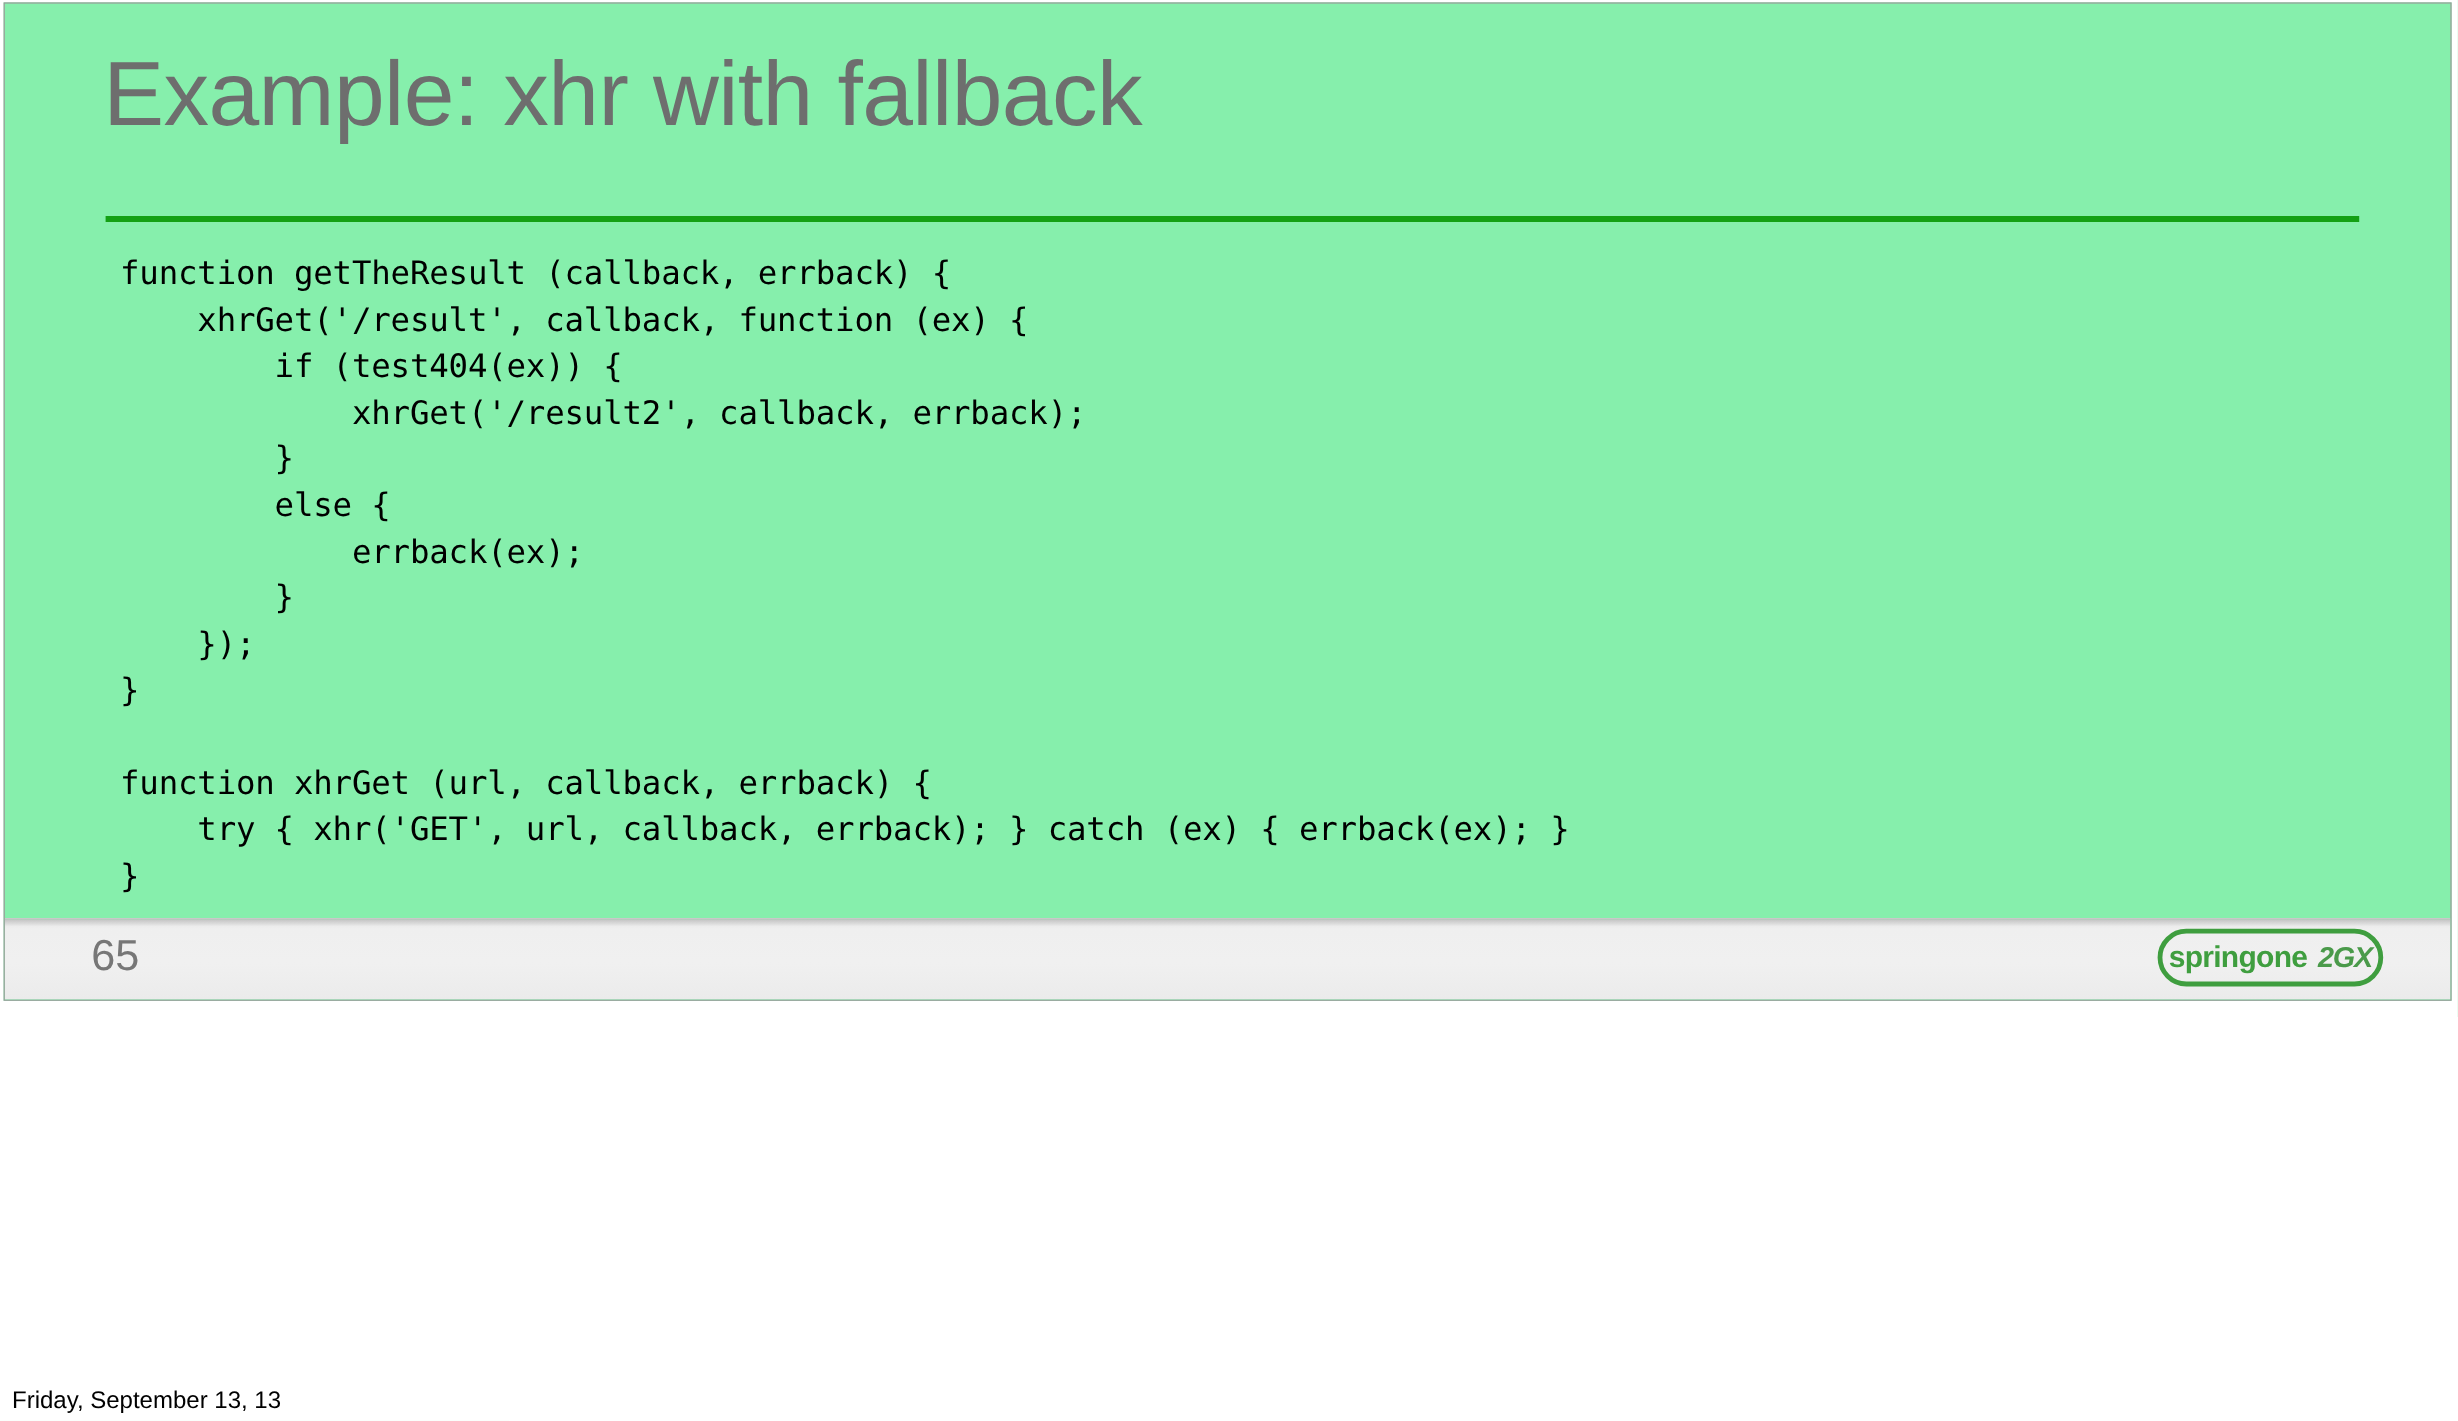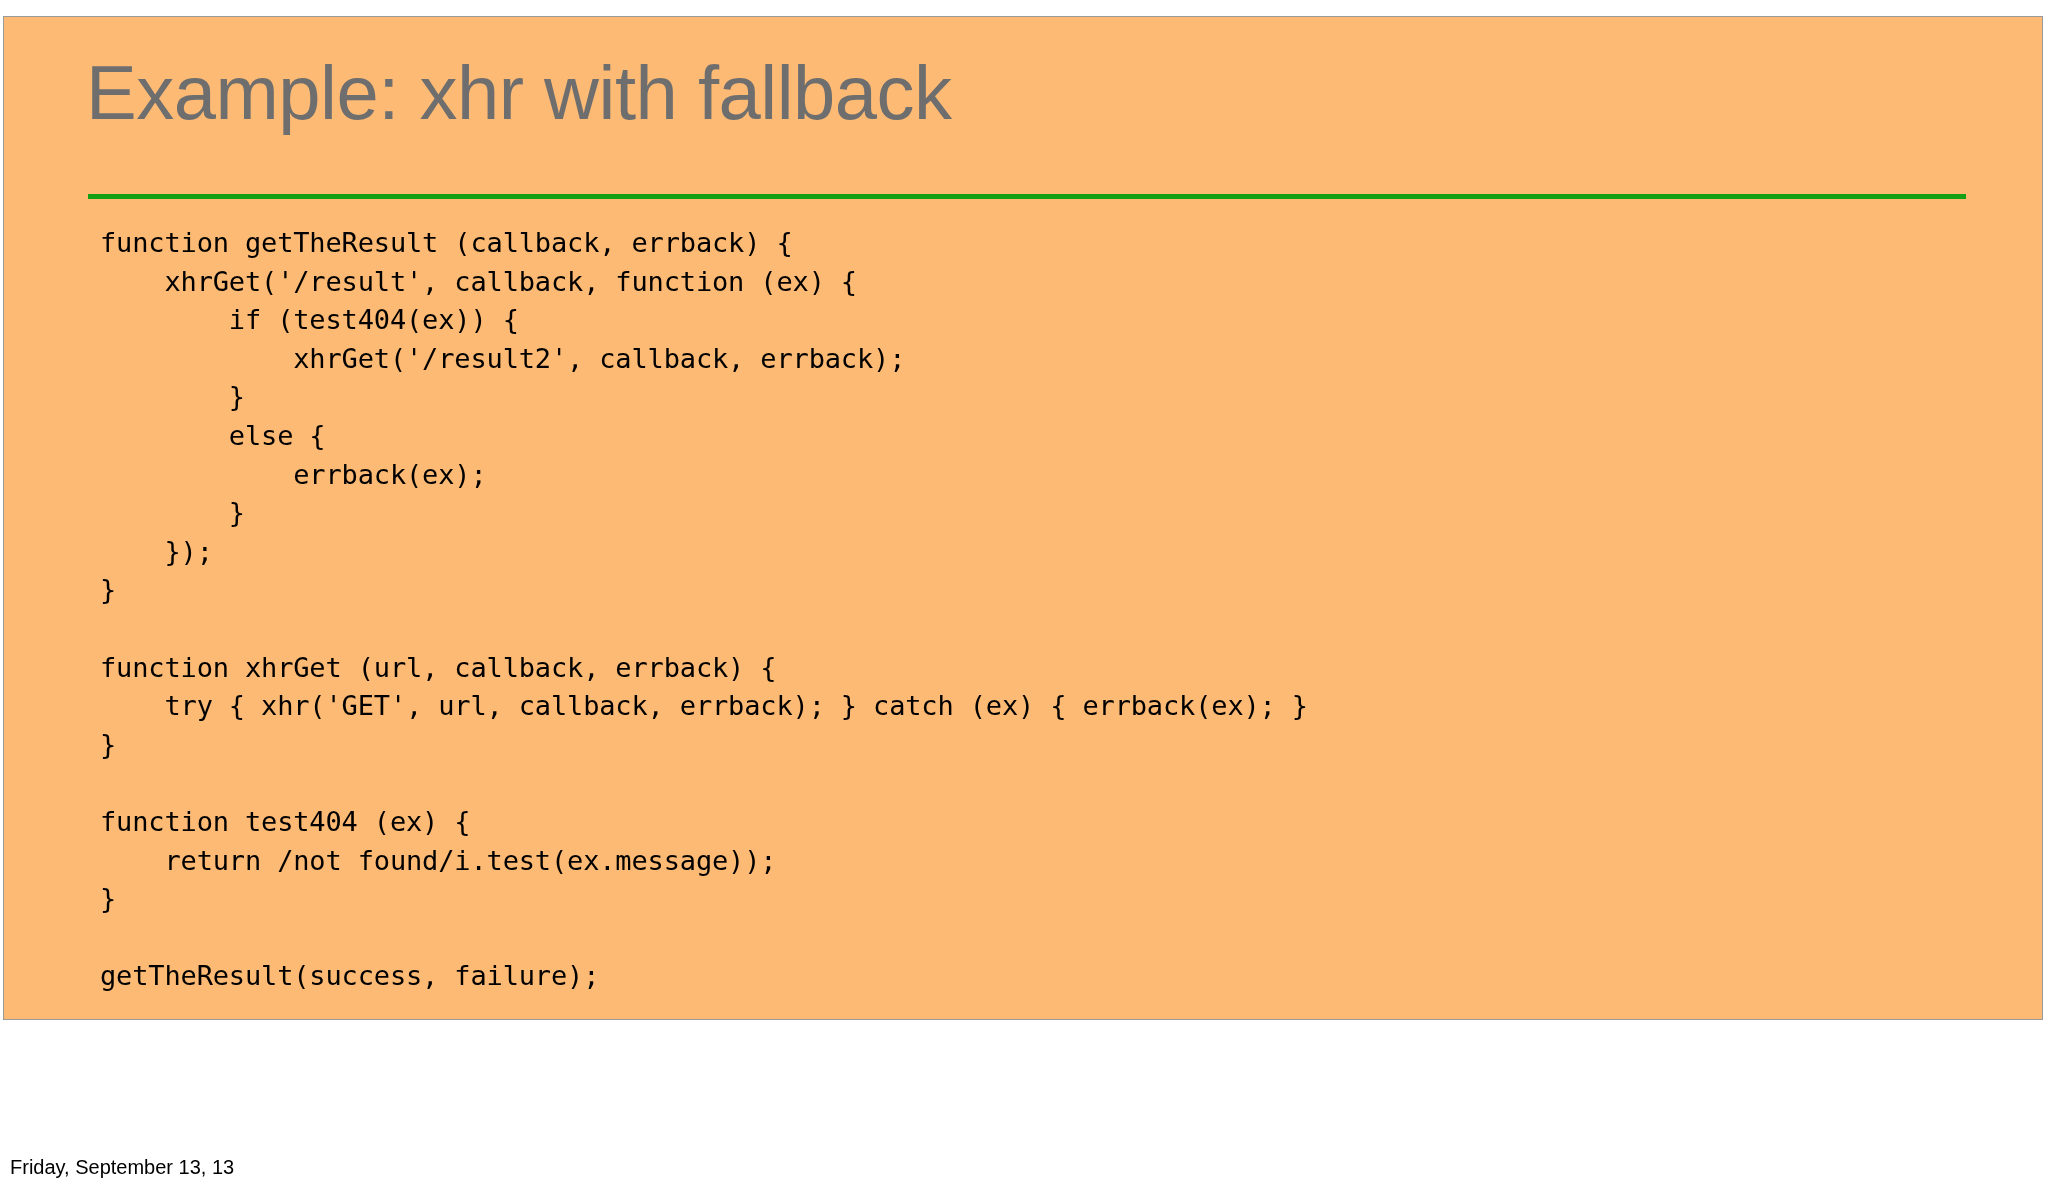--- a/index.html
+++ b/index.html
@@ -12,24 +12,24 @@
     height: 1184px;
     overflow: hidden;
     font-family: "Liberation Sans", sans-serif;
     -webkit-font-smoothing: antialiased;
   }
 
   
   #slide {
     position: absolute;
     left: 3px;
-    top: 16px;
+    top: 2px;
     width: 2040px;
-    height: 1004px;
-    background: #fdba74;
+    height: 832px;
+    background: #86efac;
     border: 1px solid #9a9a9a;
     box-sizing: border-box;
     overflow: hidden;
   }
 
   
   #title {
     position: absolute;
     left: 82px;
     top: 38px;
@@ -161,16 +161,25 @@
 function xhrGet (url, callback, errback) {
     try { xhr('GET', url, callback, errback); } catch (ex) { errback(ex); }
 }
 
 function test404 (ex) {
     return /not found/i.test(ex.message));
 }
 
 getTheResult(success, failure);</pre>
 
+  <div id="footer">
+
+    <div id="page-number">65</div>
+
+    <div id="logo">
+      <span id="logo-text"><span>springone</span><span id="logo-suffix">2GX</span></span>
+    </div>
+
+  </div>
 
 </div>
 
 <div id="date-caption">Friday, September 13, 13</div>
 
 </body></html>

